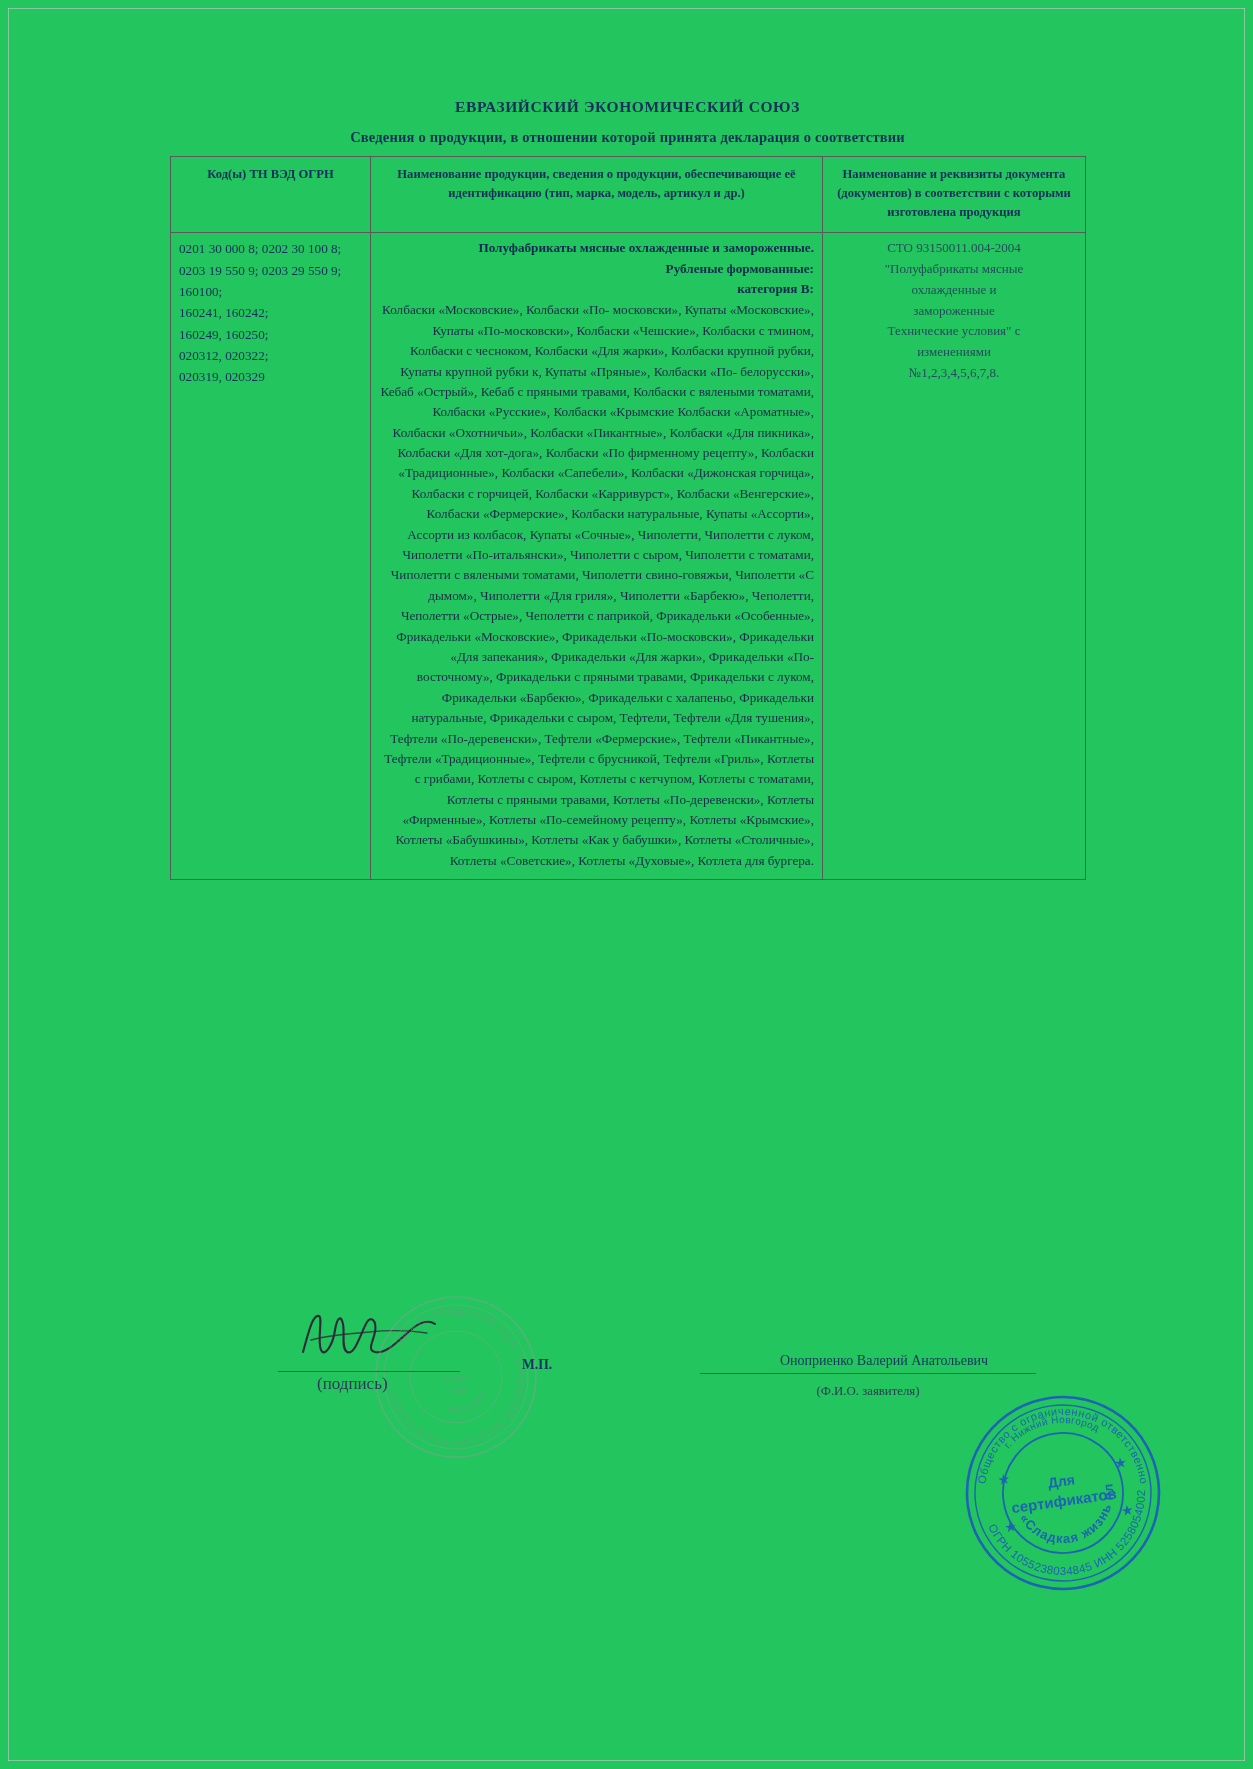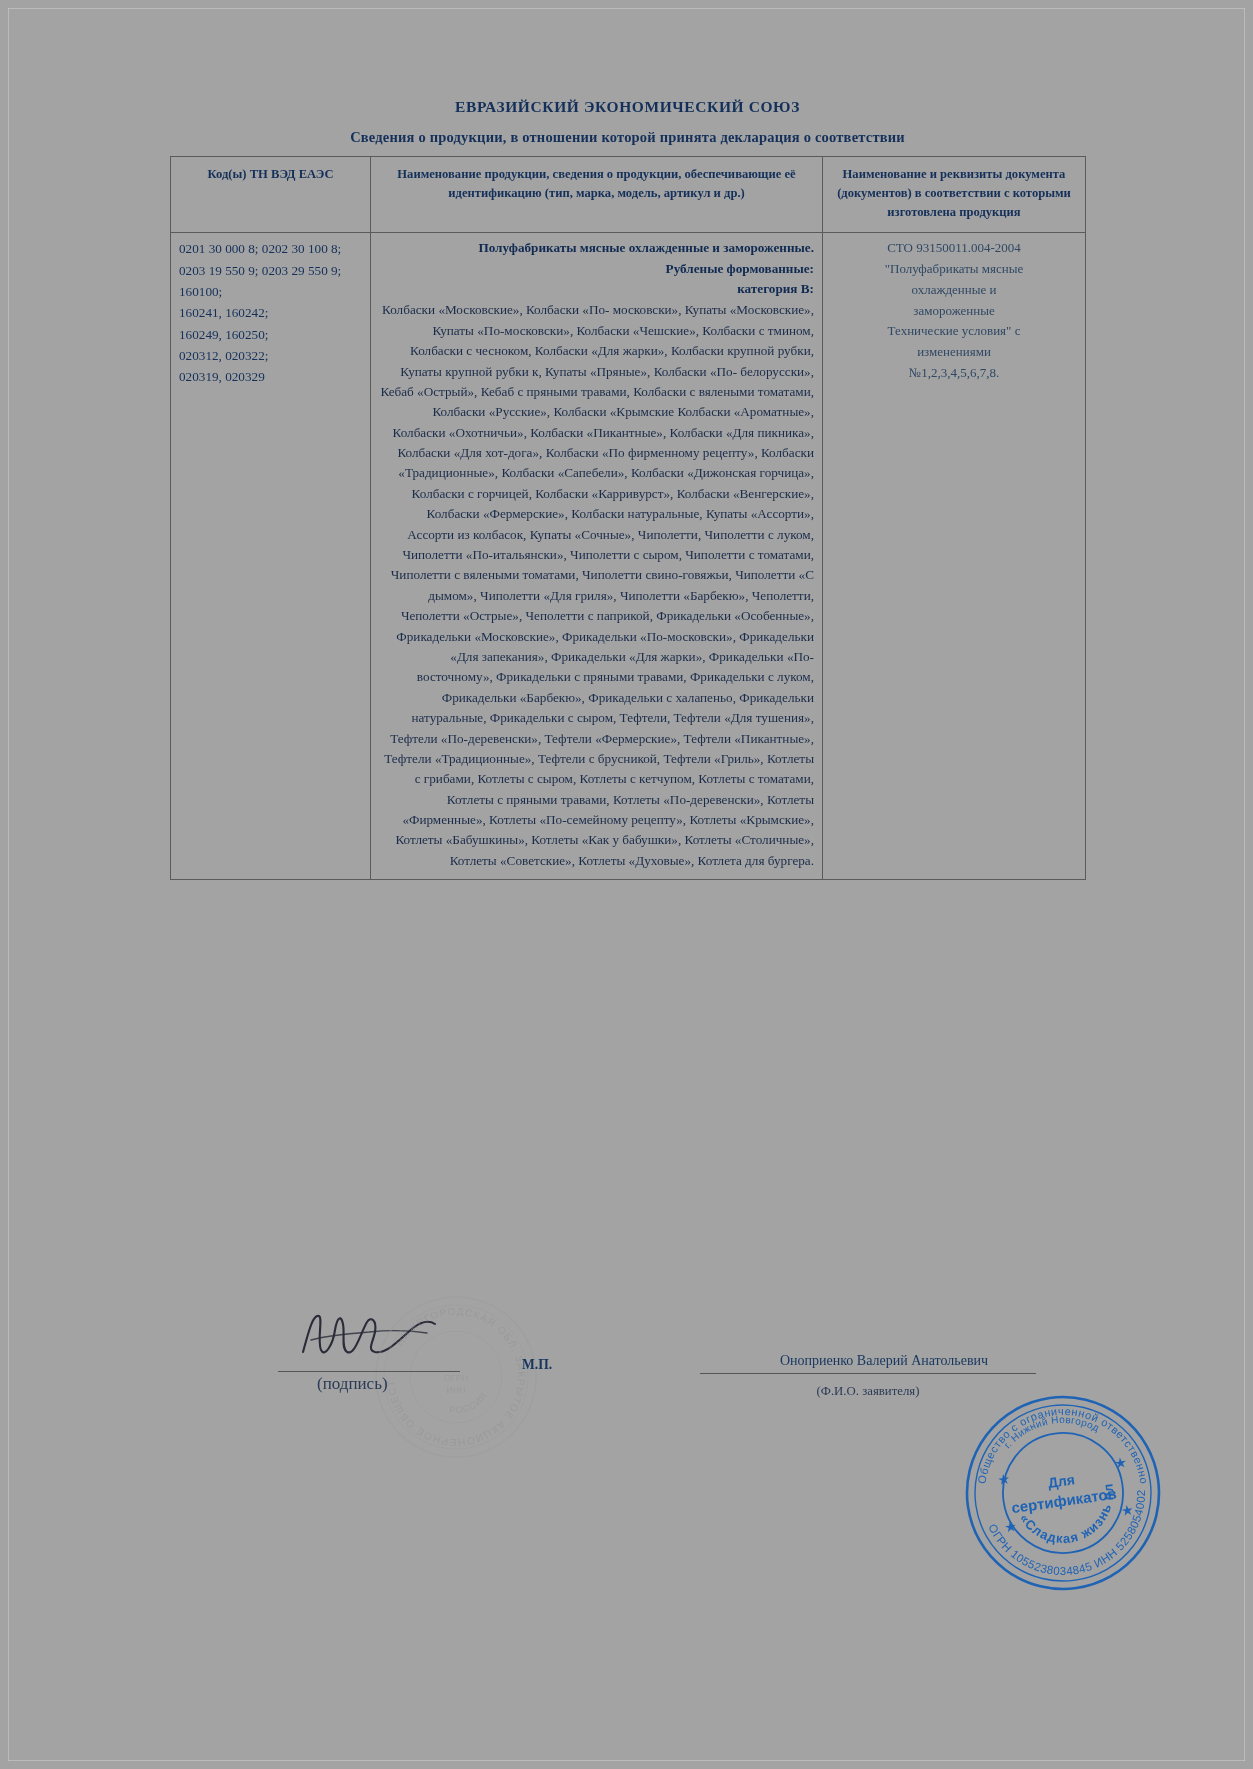--- a/index.html
+++ b/index.html
@@ -9,21 +9,21 @@
   }
   body {
     font-family: "Liberation Serif", serif;
     color: #1a1a1a;
   }
   .page {
     position: relative;
     width: 1253px;
     height: 1769px;
     margin: 0 auto;
-    background: #a3a3a3;
+    background: #22c55e;
     overflow: hidden;
   }
   
   .scan-edge-left,
   .scan-edge-right,
   .scan-edge-top,
   .scan-edge-bottom {
     position: absolute;
     background: #cfcfcf;
     opacity: .55;
@@ -224,21 +224,21 @@
     </div>
 
     <table class="main">
       <colgroup>
         <col class="col-1">
         <col class="col-2">
         <col class="col-3">
       </colgroup>
       <thead>
         <tr>
-          <th>Код(ы) ТН ВЭД ЕАЭС</th>
+          <th>Код(ы) ТН ВЭД ОГРН</th>
           <th>Наименование продукции, сведения о продукции, обеспечивающие её идентификацию (тип, марка, модель, артикул и др.)</th>
           <th>Наименование и реквизиты документа (документов) в соответствии с которыми изготовлена продукция</th>
         </tr>
       </thead>
       <tbody>
         <tr>
           <td class="codes">
             <div>0201 30 000 8; 0202 30 100 8;</div>
             <div>0203 19 550 9; 0203 29 550 9;</div>
             <div>160100;</div>

